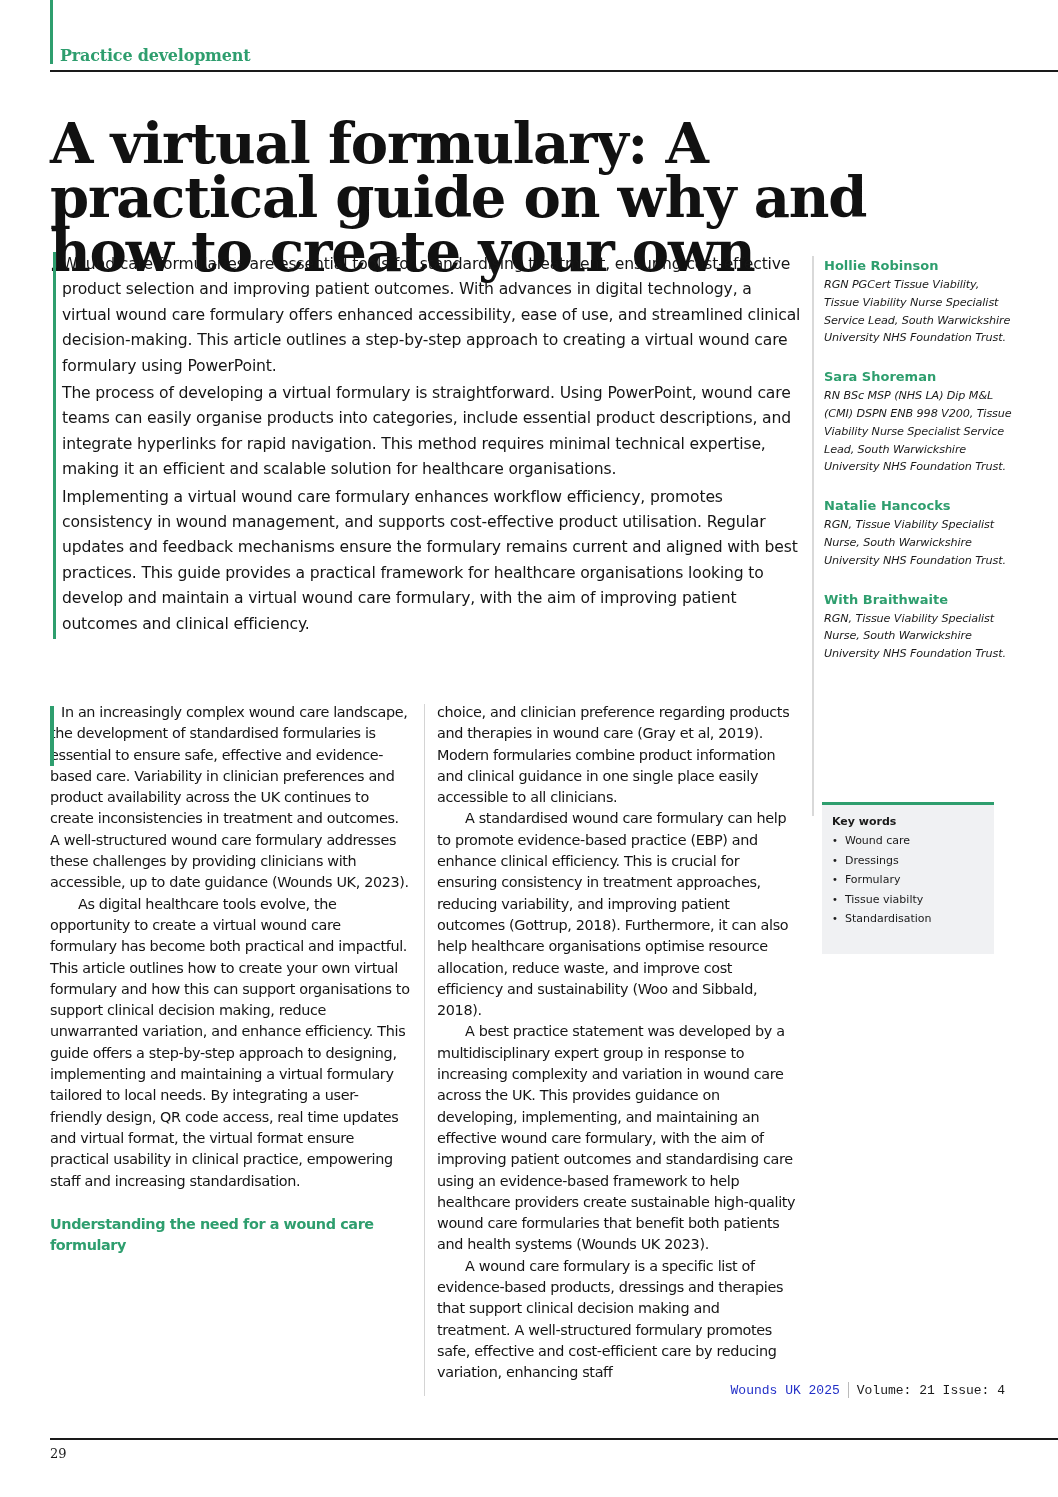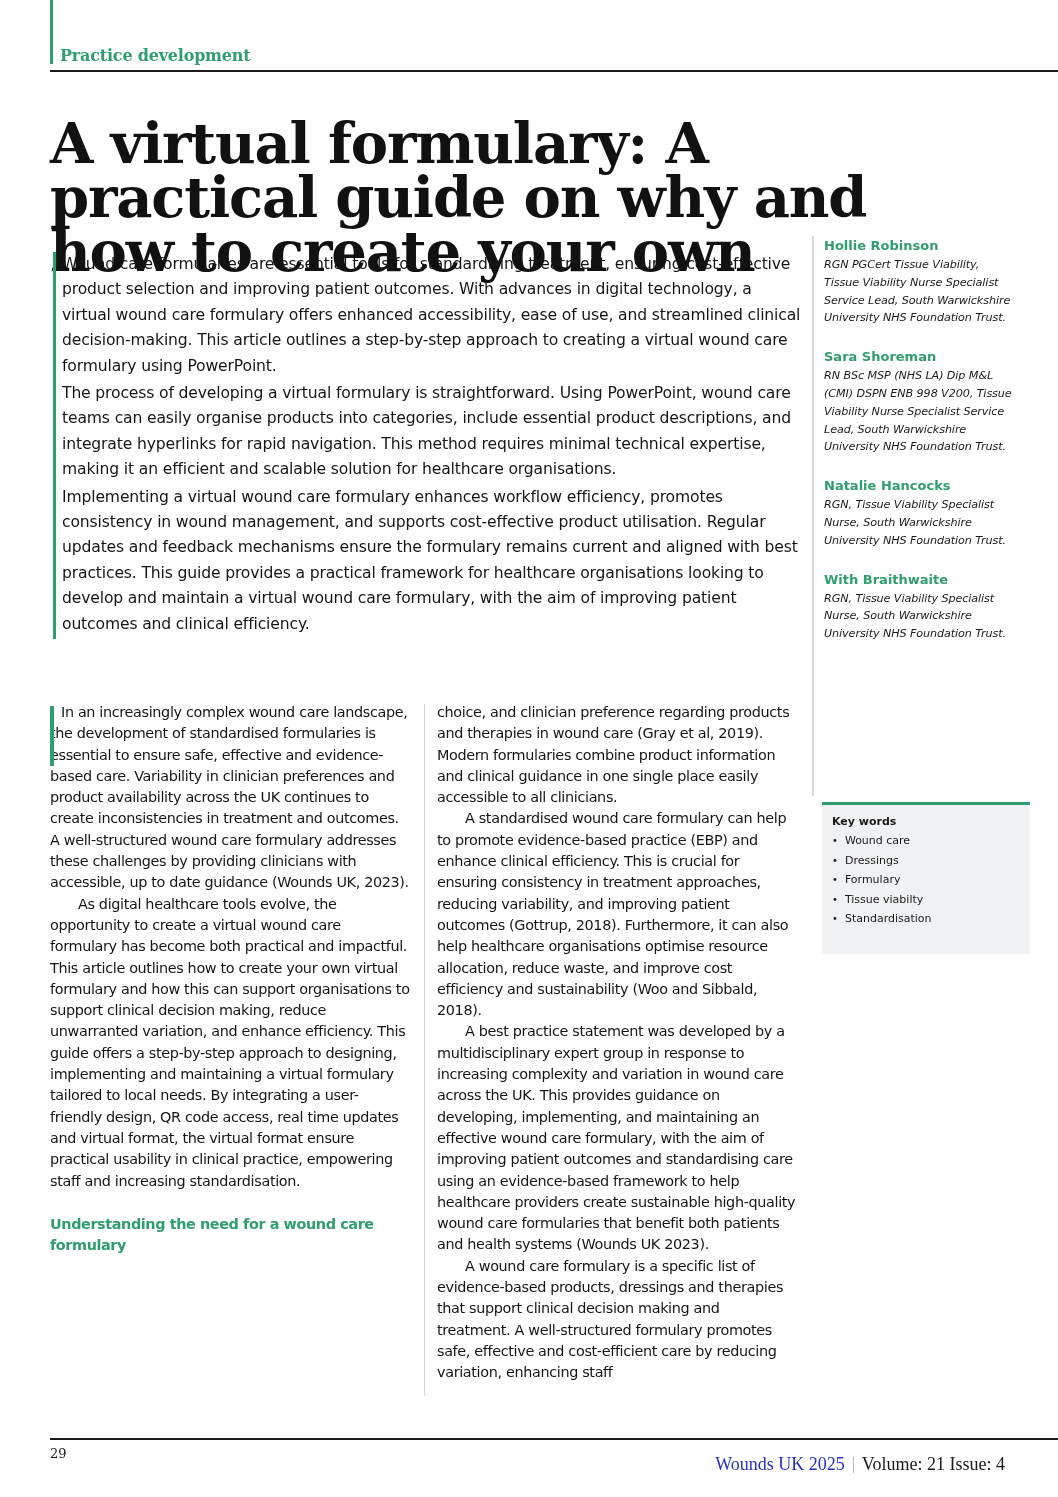--- a/index.html
+++ b/index.html
@@ -12,46 +12,46 @@
   .header-rule { position: absolute; left: 50px; top: 70px; width: 1008px; height: 2px; background: #1a1a1a; }
 
   
   .title { position: absolute; left: 50px; top: 116px; width: 900px; font-family: "DejaVu Serif", serif; font-weight: bold; font-size: 56px; line-height: 54px; color: #111; letter-spacing: -1.2px; }
 
   
   .abstract { position: absolute; left: 53px; top: 252px; width: 750px; border-left: 3px solid #2e9e6e; padding-left: 6px; }
   .abstract p { font-family: "DejaVu Sans", sans-serif; font-size: 15.6px; line-height: 25.4px; color: #151515; letter-spacing: -0.15px; margin-bottom: 2px; }
 
   
-  .sidebar { position: absolute; left: 812px; top: 236px; width: 200px; border-left: 2px solid #d9d9d9; padding-left: 10px; height: 560px; }
+  .sidebar { position: absolute; left: 812px; top: 256px; width: 200px; border-left: 2px solid #d9d9d9; padding-left: 10px; height: 560px; }
   .author { margin-bottom: 20px; }
   .author-name { font-family: "DejaVu Sans", sans-serif; font-weight: bold; font-size: 13px; color: #2e9e6e; line-height: 20px; }
   .author-cred { font-family: "DejaVu Sans", sans-serif; font-style: italic; font-size: 11.2px; line-height: 17.8px; color: #1a1a1a; letter-spacing: -0.1px; }
 
-  .keywords { position: absolute; left: 822px; top: 802px; width: 208px; height: 152px; background: #f0f1f3; border-top: 3px solid #2e9e6e; padding: 10px 10px; }
+  .keywords { position: absolute; left: 822px; top: 802px; width: 172px; height: 152px; background: #f0f1f3; border-top: 3px solid #2e9e6e; padding: 10px 10px; }
   .keywords-title { font-family: "DejaVu Sans", sans-serif; font-weight: bold; font-size: 11px; color: #1a1a1a; margin-bottom: 3px; }
   .keywords ul { list-style: none; }
   .keywords li { font-size: 11px; line-height: 19.5px; color: #1a1a1a; }
   .keywords li::before { content: "•"; margin-right: 7px; font-size: 10px; }
 
   
   .col { position: absolute; top: 702px; width: 360px; font-family: "DejaVu Sans", sans-serif; font-size: 14.4px; line-height: 21.3px; color: #151515; letter-spacing: -0.35px; }
   .col-left { left: 50px; }
   .col-right { left: 437px; }
   .col-divider { position: absolute; left: 424px; top: 704px; width: 1px; height: 692px; background: #d4d4d4; }
   .col p { margin: 0; }
   .col p.indent { text-indent: 28px; }
   .dropcap-wrap { position: relative; }
   .dropcap-bar { position: absolute; left: 0; top: 4px; width: 4px; height: 60px; background: #2e9e6e; }
   .col h3 { font-family: "DejaVu Sans", sans-serif; font-weight: bold; font-size: 14.4px; line-height: 21.3px; color: #2e9e6e; margin-top: 22px; letter-spacing: -0.4px; }
 
   
   .footer-rule { position: absolute; left: 50px; top: 1438px; width: 1008px; height: 2px; background: #1a1a1a; }
   .page-num { position: absolute; left: 50px; top: 1446px; font-family: "DejaVu Serif", serif; font-size: 13px; color: #1a1a1a; }
-  .footer-right { position: absolute; right: 53px; top: 1454px; font-family: Liberation Serif, serif; font-size: 18px; display: flex; align-items: center; }
+  .footer-right { position: absolute; right: 53px; top: 1382px; font-family: Liberation Mono, monospace; font-size: 13px; display: flex; align-items: center; }
   .journal { color: #2330c8; }
   .footer-sep { width: 1px; height: 16px; background: #bbb; margin: 0 8px; }
   .issue { color: #1a1a1a; }
 </style>
 </head>
 <body>
 
 <div class="top-accent"></div>
 <div class="section-label">Practice development</div>
 <div class="header-rule"></div>

